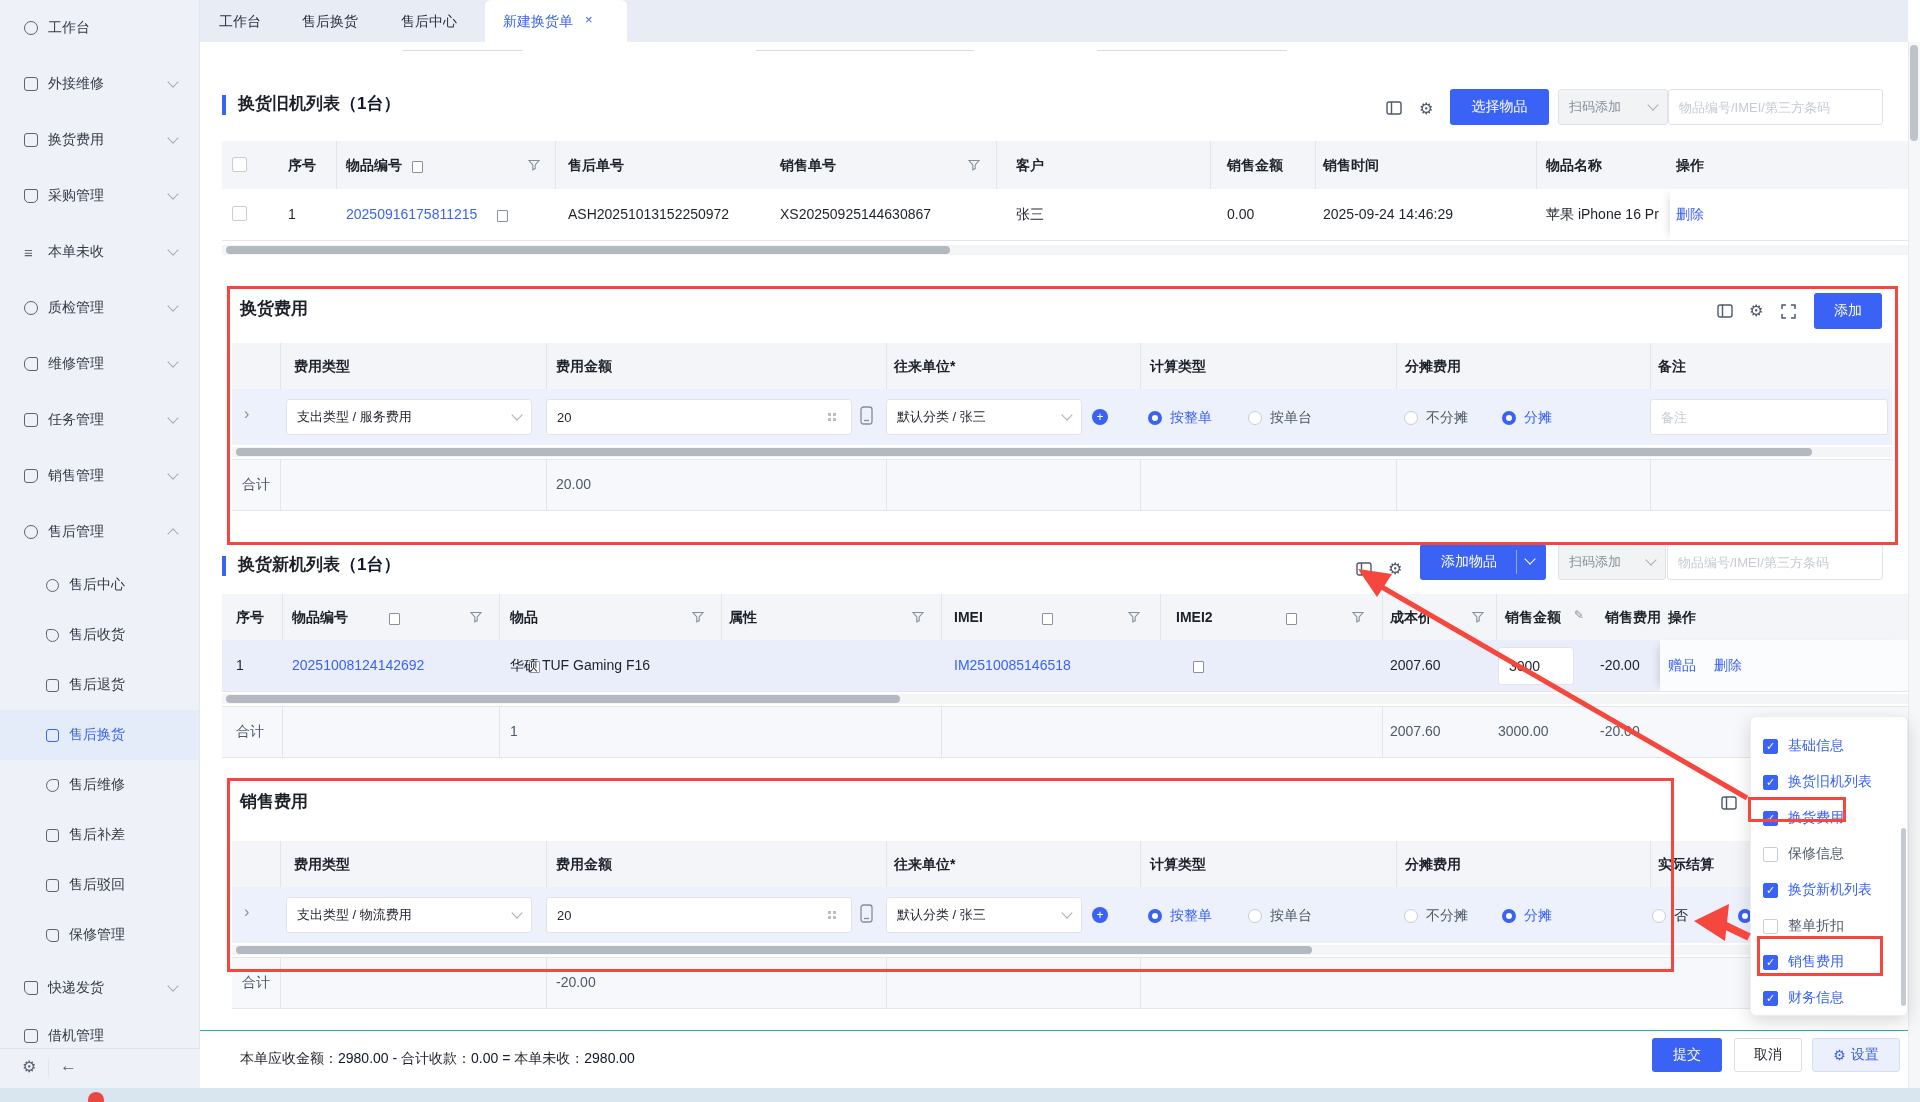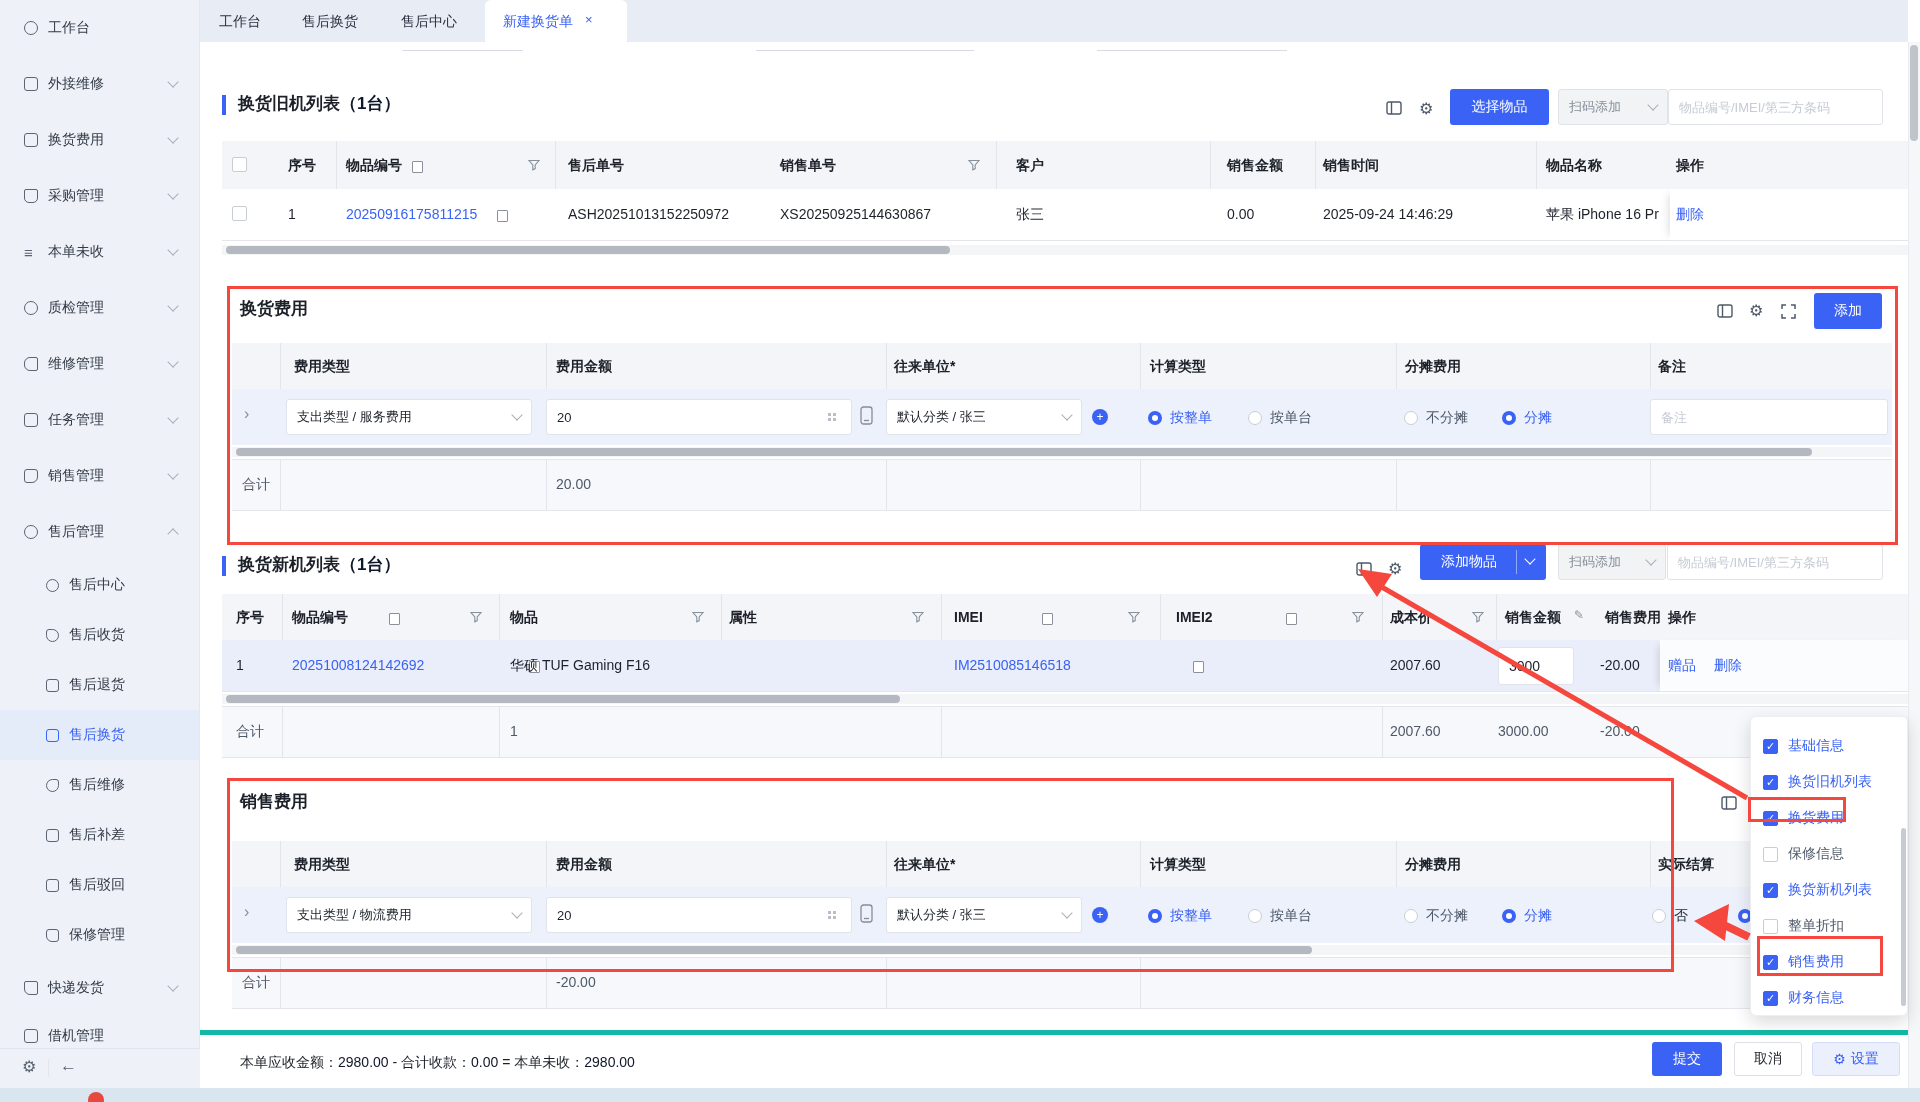--- a/index.html
+++ b/index.html
@@ -475,21 +475,21 @@
 
   <div class="abs totbg" style="left:232px;top:957px;width:1660px;height:52px;box-sizing:border-box;"></div>
   <span class="abs cell mid" style="left:242px;top:974px;">合计</span>
   <span class="abs cell mid" style="left:556px;top:974px;">-20.00</span>
   <div class="abs vline" style="left:280px;top:957px;height:52px;"></div>
   <div class="abs vline" style="left:546px;top:957px;height:52px;"></div>
   <div class="abs vline" style="left:886px;top:957px;height:52px;"></div>
   <div class="abs vline" style="left:1140px;top:957px;height:52px;"></div>
 
   
-  <div class="abs" style="left:200px;top:1030px;width:1708px;height:58px;background:#fff;border-top:5px solid #14b8a6;box-sizing:border-box;z-index:20;">
+  <div class="abs" style="left:200px;top:1030px;width:1708px;height:58px;background:#fff;border-top:1px solid #14b8a6;box-sizing:border-box;z-index:20;">
     <div class="abs f14" style="left:40px;top:19px;color:#1d2129;white-space:nowrap;">
       <span>本单应收金额：</span><span class="red">2980.00</span>
       <span>-</span>
       <span>合计收款：</span><span class="red">0.00</span>
       <span>=</span>
       <span>本单未收：</span><span class="red">2980.00</span>
     </div>
     <div class="abs btn btn-blue" style="left:1452px;top:7px;width:70px;height:34px;">提交</div>
     <div class="abs btn btn-plain" style="left:1534px;top:7px;width:68px;height:34px;">取消</div>
     <div class="abs btn btn-soft" style="left:1612px;top:7px;width:88px;height:34px;">

